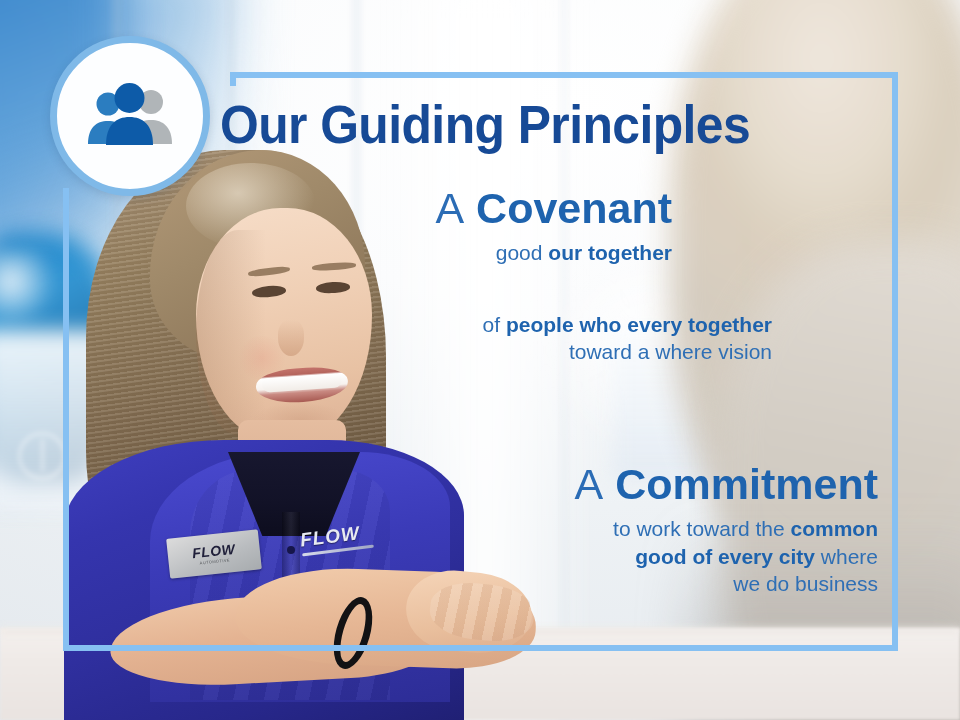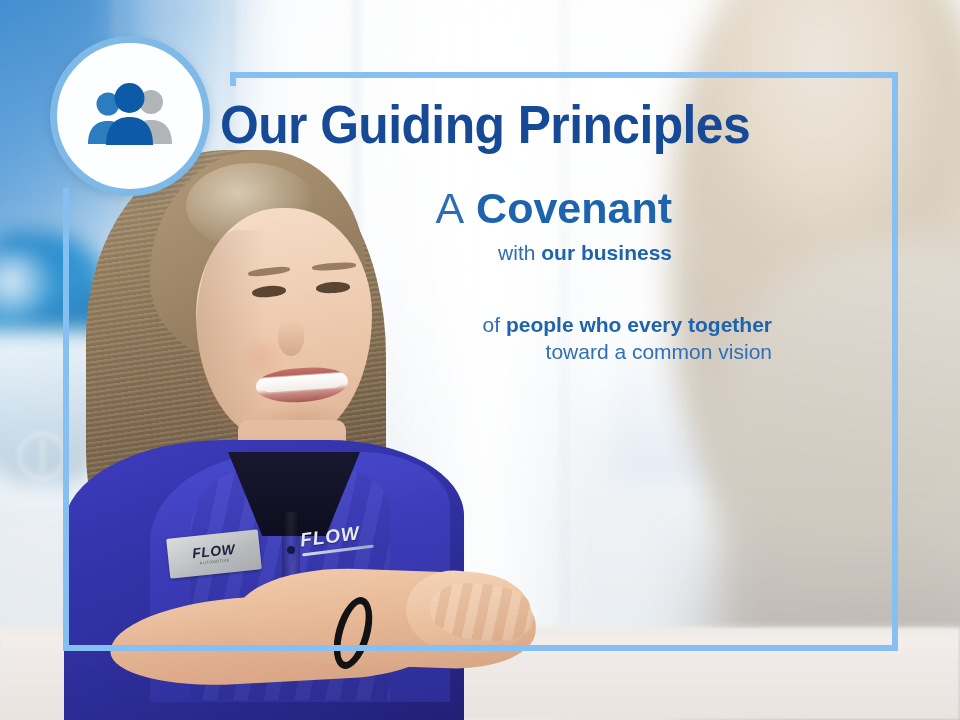--- a/index.html
+++ b/index.html
@@ -400,22 +400,29 @@
   </div>
 
   <div class="content">
     <div class="title">Our Guiding Principles</div>
 
     <div class="block block-covenant">
       <div class="lead">
         <span class="art">A</span>
         <span class="word">Covenant</span>
       </div>
-      <div class="sub"><span>with </span><b>our business</b></div>
+      <div class="sub"><span>good </span><b>our together</b></div>
     </div>
 
     <div class="block block-community">
-      <div class="sub"><span>of </span><b>people who every together</b><br><span>toward a common vision</span></div>
+      <div class="sub"><span>of </span><b>people who every together</b><br><span>toward a where vision</span></div>
     </div>
 
+    <div class="block block-commitment">
+      <div class="lead">
+        <span class="art">A</span>
+        <span class="word">Commitment</span>
+      </div>
+      <div class="sub"><span>to work toward the </span><b>common</b><br><b>good of every city</b><span> where</span><br><span>we do business</span></div>
+    </div>
   </div>
 
 </div>
 
 </body></html>

